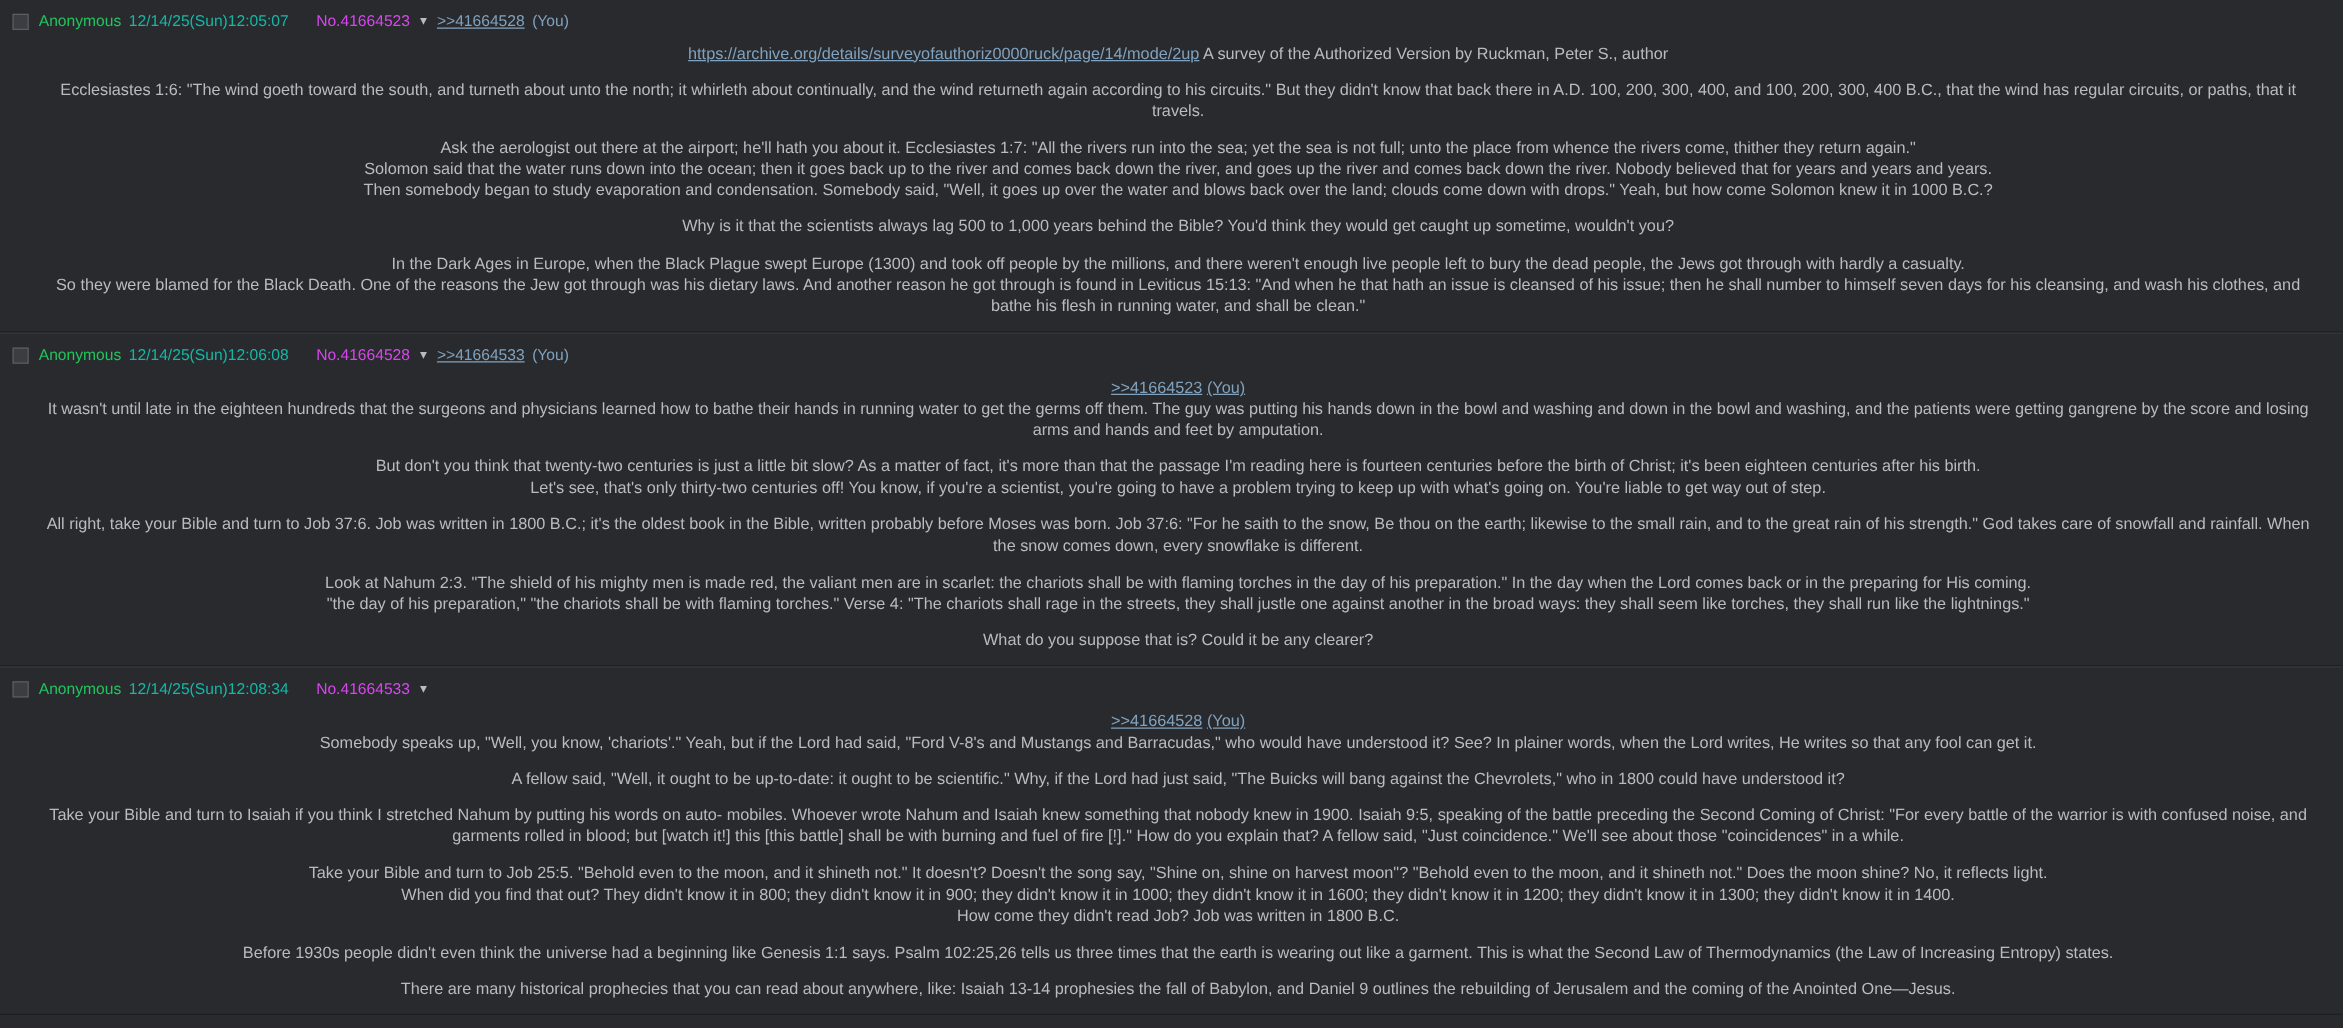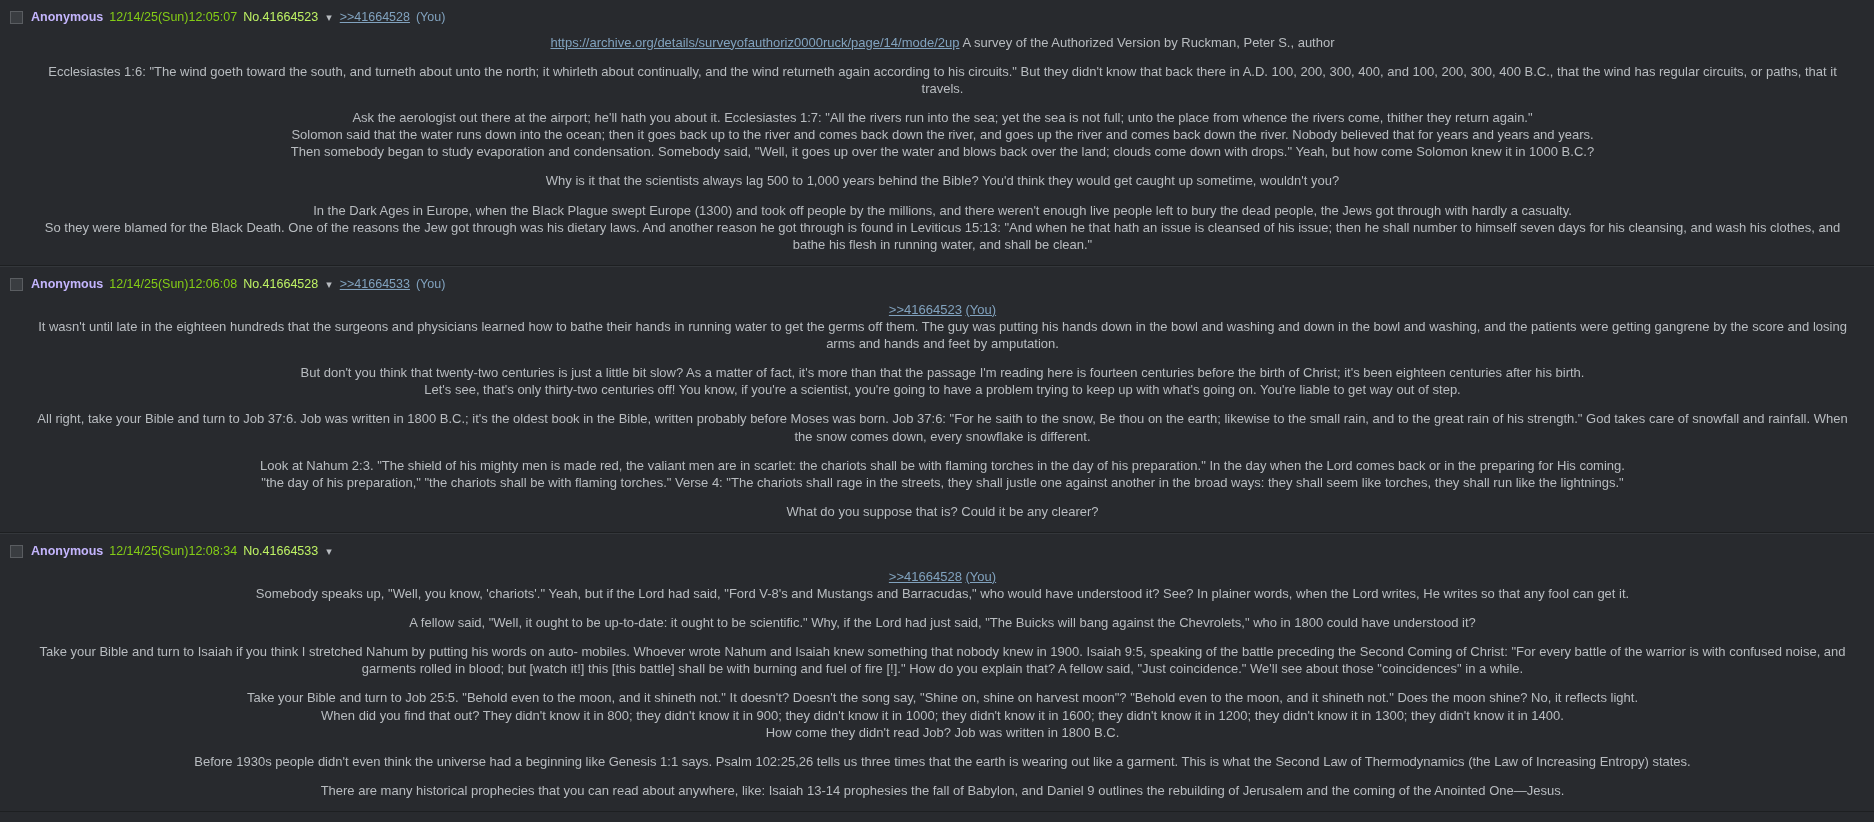--- a/index.html
+++ b/index.html
@@ -38,28 +38,29 @@
   .post-checkbox {
     width: 11px;
     height: 11px;
     background: #3a3d41;
     border: 1px solid #5a5d61;
     display: inline-block;
     margin-right: 2px;
     flex: 0 0 auto;
   }
   .poster-name {
-    color: #c4b5fd;
-    font-weight: bold;
+    color: #22c55e;
+    font-weight: normal;
   }
   .post-date {
-    color: #84cc16;
+    color: #14b8a6;
   }
   .post-no {
-    color: #bef264;
+    color: #d946ef;
+    margin-left: 16px;
   }
   .post-menu {
     color: #b8bcc0;
     font-size: 11px;
     cursor: pointer;
     padding: 0 2px;
   }
   .backlink {
     color: #81a2be;
     text-decoration: underline;

